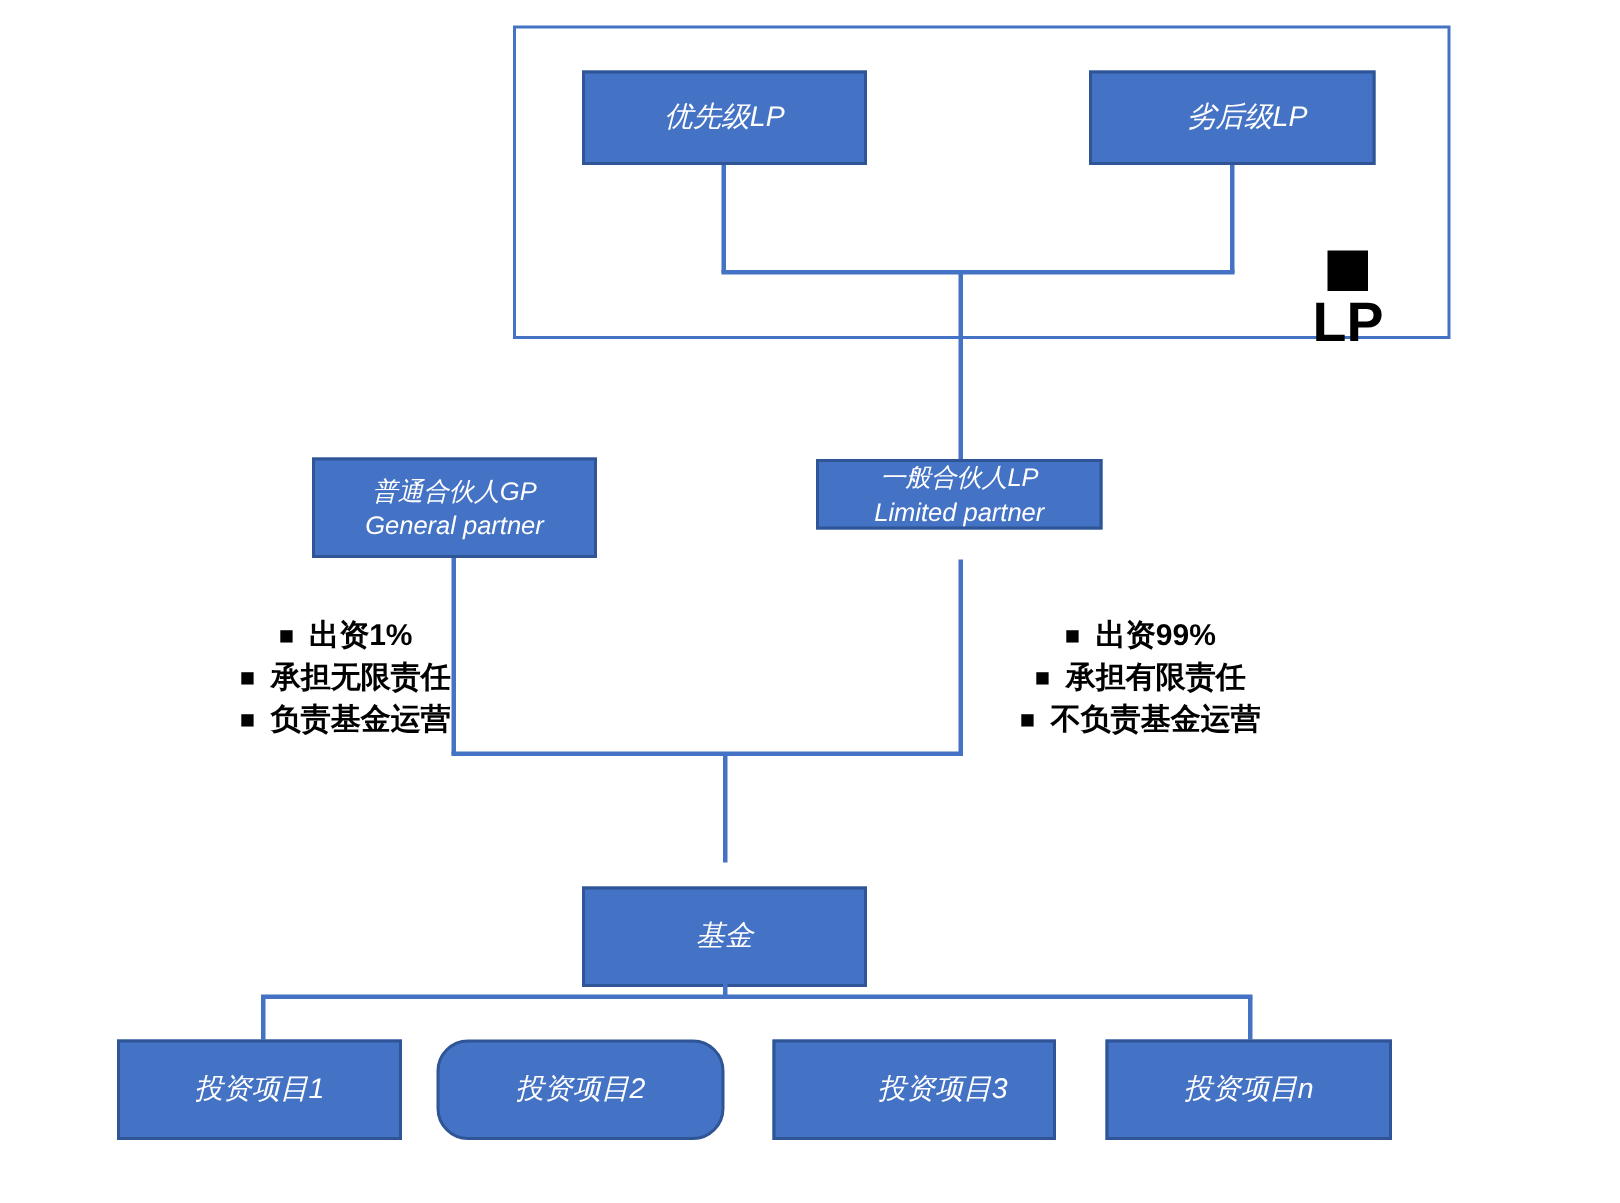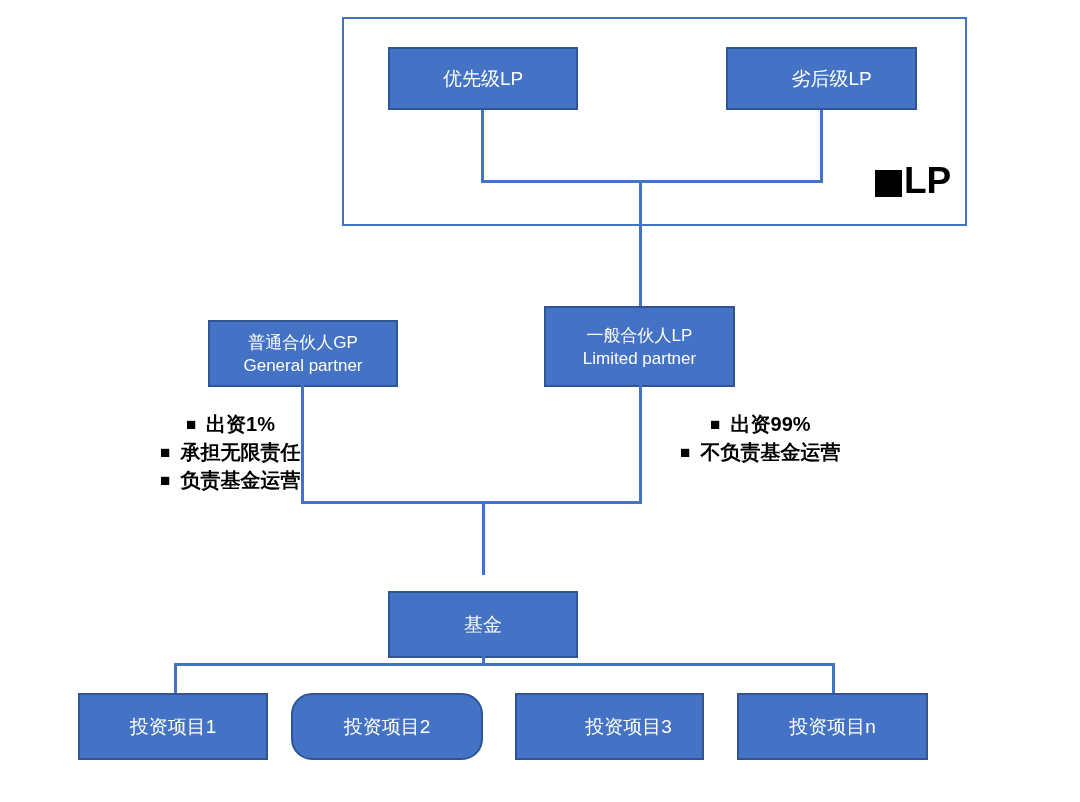--- a/index.html
+++ b/index.html
@@ -9,28 +9,28 @@
   }
   
   .group-rect{
     position:absolute;left:342px;top:17px;width:621px;height:205px;
     border:2px solid #4472C4;background:transparent;
   }
   
   .node{
     position:absolute;display:flex;flex-direction:column;align-items:center;justify-content:center;
     background:#4472C4;border:2px solid #2F5597;box-sizing:border-box;
-    color:#ffffff;text-align:center;
+    color:#ffffff;text-align:center;font-style:italic;
   }
   .node .t1{font-size:19px;line-height:24px;}
   .node .t2{font-size:17px;line-height:23px;}
   .node-senior{left:388px;top:47px;width:190px;height:63px;}
   .node-junior{left:726px;top:47px;width:191px;height:63px;padding-left:20px;}
-  .node-gp{left:208px;top:305px;width:190px;height:67px;margin-top:15px;}
-  .node-lp{left:544px;top:306px;width:191px;height:81px;}
+  .node-gp{left:208px;top:305px;width:190px;height:67px;}
+  .node-lp{left:544px;top:306px;width:191px;height:47px;}
   .node-fund{left:388px;top:575px;width:190px;height:67px;margin-top:16px;}
   .node-p1{left:78px;top:693px;width:190px;height:67px;}
   .node-p2{left:291px;top:693px;width:192px;height:67px;border-radius:21px;}
   .node-p3{left:515px;top:693px;width:189px;height:67px;padding-left:38px;}
   .node-p4{left:737px;top:693px;width:191px;height:67px;}
   
   .line{position:absolute;background:#4472C4;}
   .lv{width:3px;}
   .lh{height:3px;}
   .lv-senior{left:481px;top:110px;height:72px;}
@@ -42,20 +42,21 @@
   .lh-partners{left:301px;top:501px;width:341px;}
   .lv-to-fund{left:482px;top:503px;height:72px;}
   .lv-fund-down{left:482px;top:642px;height:23px;}
   .lh-projects{left:174px;top:663px;width:661px;}
   .lv-proj-left{left:174px;top:665px;height:28px;}
   .lv-proj-right{left:832px;top:665px;height:28px;}
   
   .legend{
     position:absolute;left:875px;top:162px;display:flex;align-items:center;gap:2px;
     color:#000000;
+    flex-direction:column;
   }
   .legend .sq{width:27px;height:27px;background:#000000;margin-top:5px;}
   .legend .txt{font-size:37px;font-weight:800;line-height:38px;letter-spacing:0px;}
   
   .bullets{
     position:absolute;color:#000000;font-weight:700;font-size:20px;line-height:28px;
     text-align:center;
   }
   .bullets-gp{left:138px;top:410px;width:184px;}
   .bullets-lp{left:650px;top:410px;width:220px;}
@@ -104,20 +105,23 @@
     </div>
     <div class="row">
       <span class="mk">■</span><span>负责基金运营</span>
     </div>
   </div>
   <div class="bullets bullets-lp">
     <div class="row">
       <span class="mk">■</span><span>出资99%</span>
     </div>
     <div class="row">
+      <span class="mk">■</span><span>承担有限责任</span>
+    </div>
+    <div class="row">
       <span class="mk">■</span><span>不负责基金运营</span>
     </div>
   </div>
 
   <div class="line lv lv-gp-down"></div>
   <div class="line lv lv-lp-down"></div>
   <div class="line lh lh-partners"></div>
   <div class="line lv lv-to-fund"></div>
 
   <div class="node node-fund">

